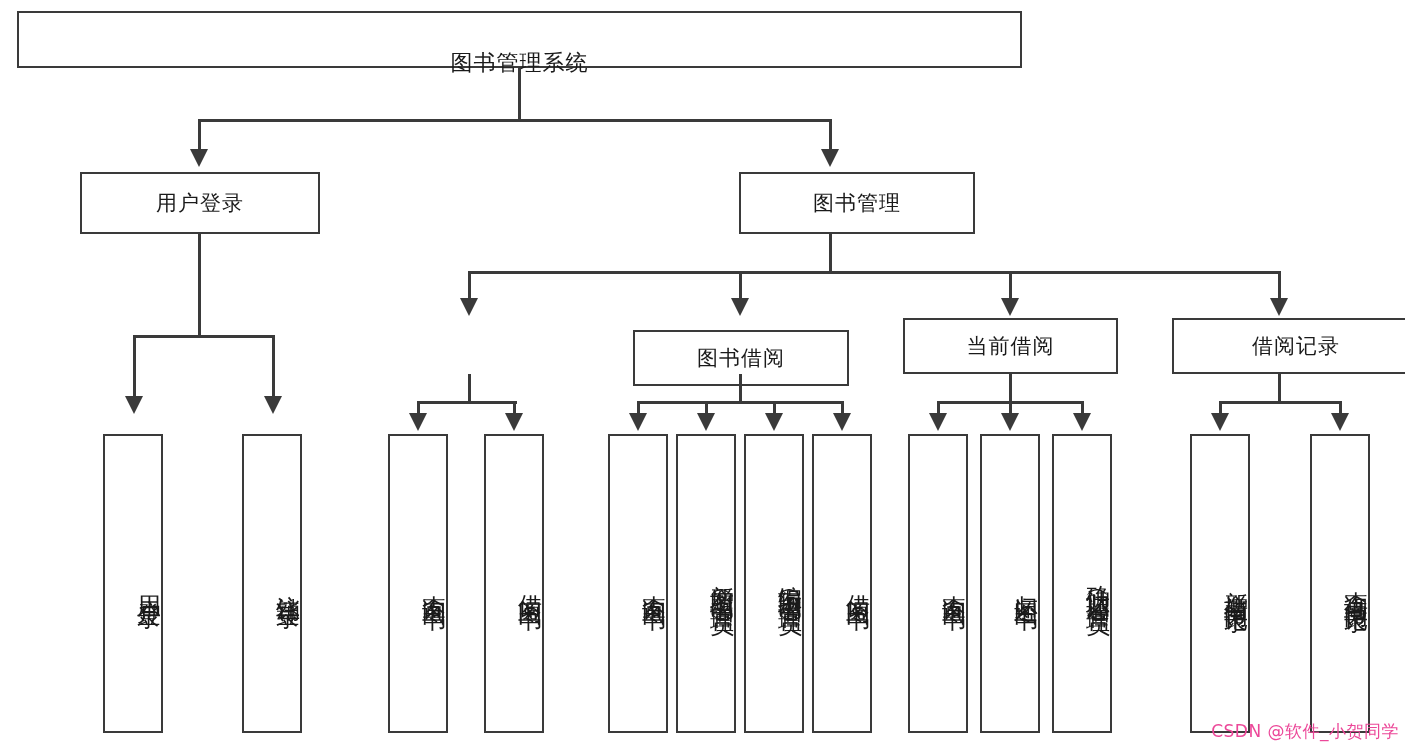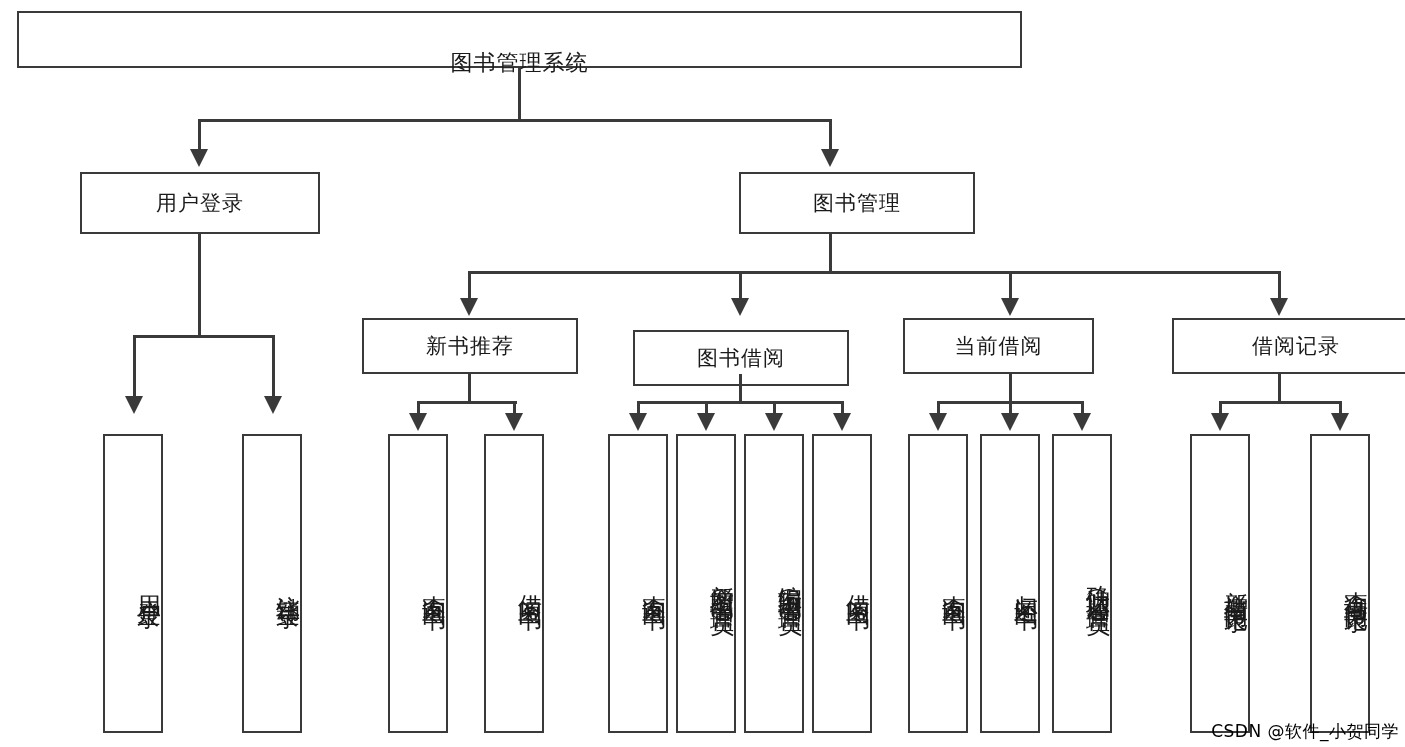--- a/index.html
+++ b/index.html
@@ -39,21 +39,21 @@
   #node-root{
     left:17px; top:11px; width:1005px; height:57px;
   }
   #node-root .label{font-size:22px;margin-top:47px;}
   
   #node-user-login{ left:80px; top:172px; width:240px; height:62px;}
   #node-book-mgmt { left:712px; top:172px; width:236px; height:62px;margin-left:27px;}
   
   #node-new-book  { left:362px;  top:318px; width:216px; height:56px;}
   #node-borrow    { left:633px;  top:318px; width:216px; height:56px;margin-top:12px;}
-  #node-current   { left:903px;  top:318px; width:191px; height:56px;}
+  #node-current   { left:903px;  top:318px; width:215px; height:56px;}
   #node-record    { left:1172px; top:318px; width:248px; height:56px;}
   
   .node.v{
     writing-mode:vertical-rl;
     text-orientation:upright;
     padding-top:10px;
     padding-bottom:10px;
     align-items:flex-start;
     justify-content:center;
   }
@@ -91,21 +91,21 @@
     border-left:9px solid transparent;
     border-right:9px solid transparent;
     border-top:18px solid #3a3a3a;
   }
   
   #watermark{
     position:absolute;
     right:6px;
     bottom:4px;
     font-size:17px;
-    color:#000000;
+    color:#ec4899;
     letter-spacing:0.5px;
     white-space:nowrap;
     font-family:"DejaVu Sans","Liberation Sans",sans-serif;
   }
 </style>
 </head>
 <body>
 
 <div id="diagram">
 
@@ -113,23 +113,20 @@
     <span class="label">图书管理系统</span>
   </div>
 
   <div class="node h" id="node-user-login">
     <span class="label">用户登录</span>
   </div>
   <div class="node h" id="node-book-mgmt">
     <span class="label">图书管理</span>
   </div>
 
-  <div class="node h" id="node-new-book">
-    <span class="label">新书推荐</span>
-  </div>
   <div class="node h" id="node-borrow">
     <span class="label">图书借阅</span>
   </div>
   <div class="node h" id="node-current">
     <span class="label">当前借阅</span>
   </div>
   <div class="node h" id="node-record">
     <span class="label">借阅记录</span>
   </div>
 

